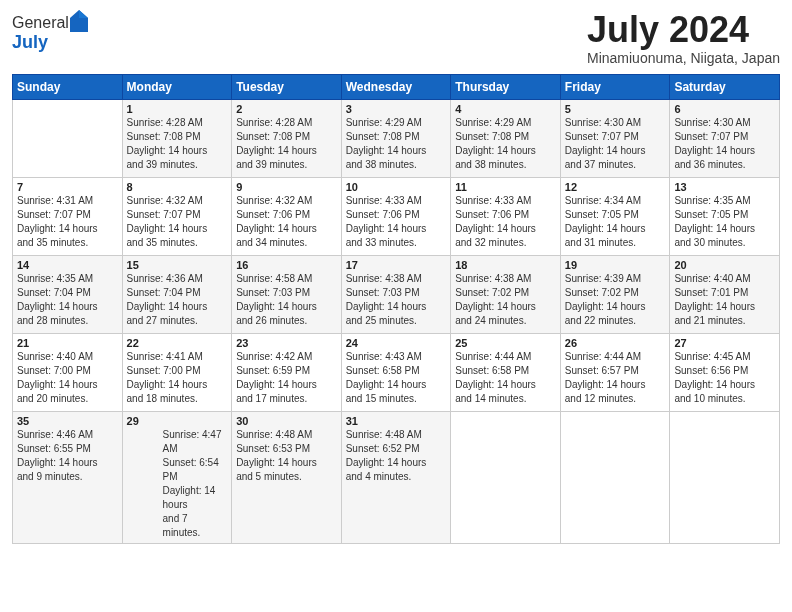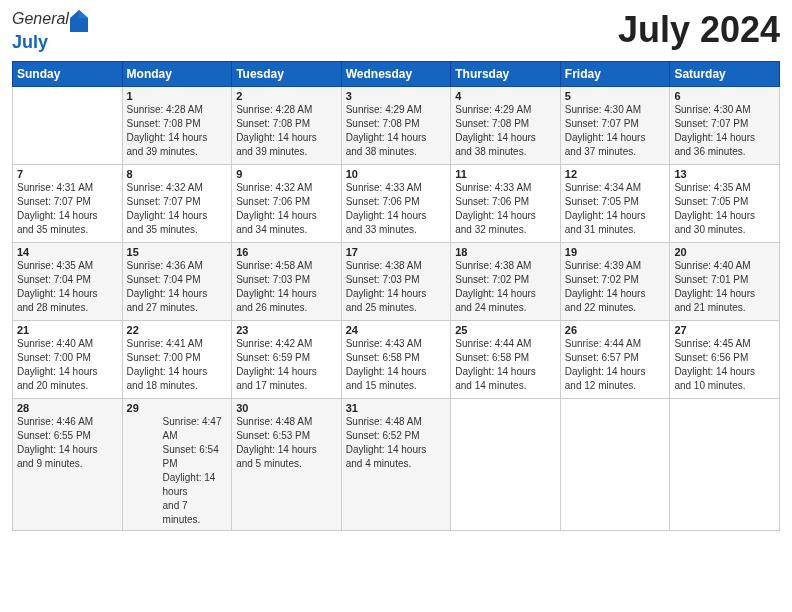--- a/index.html
+++ b/index.html
@@ -86,32 +86,33 @@
       background: #fff !important;
     }
   </style>
 </head>
 <body>
 
 <div class="container">
   <div class="header">
     <div class="logo">
       <div style="display:flex;flex-direction:column;line-height:1.15;">
-        <span style="display:flex;align-items:flex-start;font-style:italic;">
+        <span style="display:flex;align-items:flex-end;">
           <span class="logo-general">General</span>
           <svg class="logo-icon" viewBox="0 0 18 22" fill="none">
             <polygon points="9,0 18,8 18,22 0,22 0,8" fill="#1565c0"></polygon>
             <polygon points="9,0 18,8 9,8" fill="#1976d2"></polygon>
           </svg>
         </span>
         <span class="logo-blue" style="color:#1565c0;font-size:18px;font-weight:bold;">July</span>
       </div>
     </div>
     <div class="title-block">
       <div class="month-title">July 2024</div>
+      <div class="location">Minamiuonuma, Niigata, Japan</div>
     </div>
   </div>
 
   <table>
     <thead>
       <tr>
       <th>Sunday</th>
           <th>Monday</th>
           <th>Tuesday</th>
           <th>Wednesday</th>
@@ -314,21 +315,21 @@
           <td>
             <span class="day-number">27</span>
             <div class="day-info" style="white-space: pre-line;">Sunrise: 4:45 AM
 Sunset: 6:56 PM
 Daylight: 14 hours
 and 10 minutes.</div>
           </td>
         </tr>
         <tr>
           <td>
-            <span class="day-number">28</span>
+            <span class="day-number">35</span>
             <div class="day-info" style="white-space: pre-line;">Sunrise: 4:46 AM
 Sunset: 6:55 PM
 Daylight: 14 hours
 and 9 minutes.</div>
           </td>
           <td>
             <span class="day-number">29</span>
             <div class="day-info" style="white-space: pre-line; margin-left: 36px;">Sunrise: 4:47 AM
 Sunset: 6:54 PM
 Daylight: 14 hours

